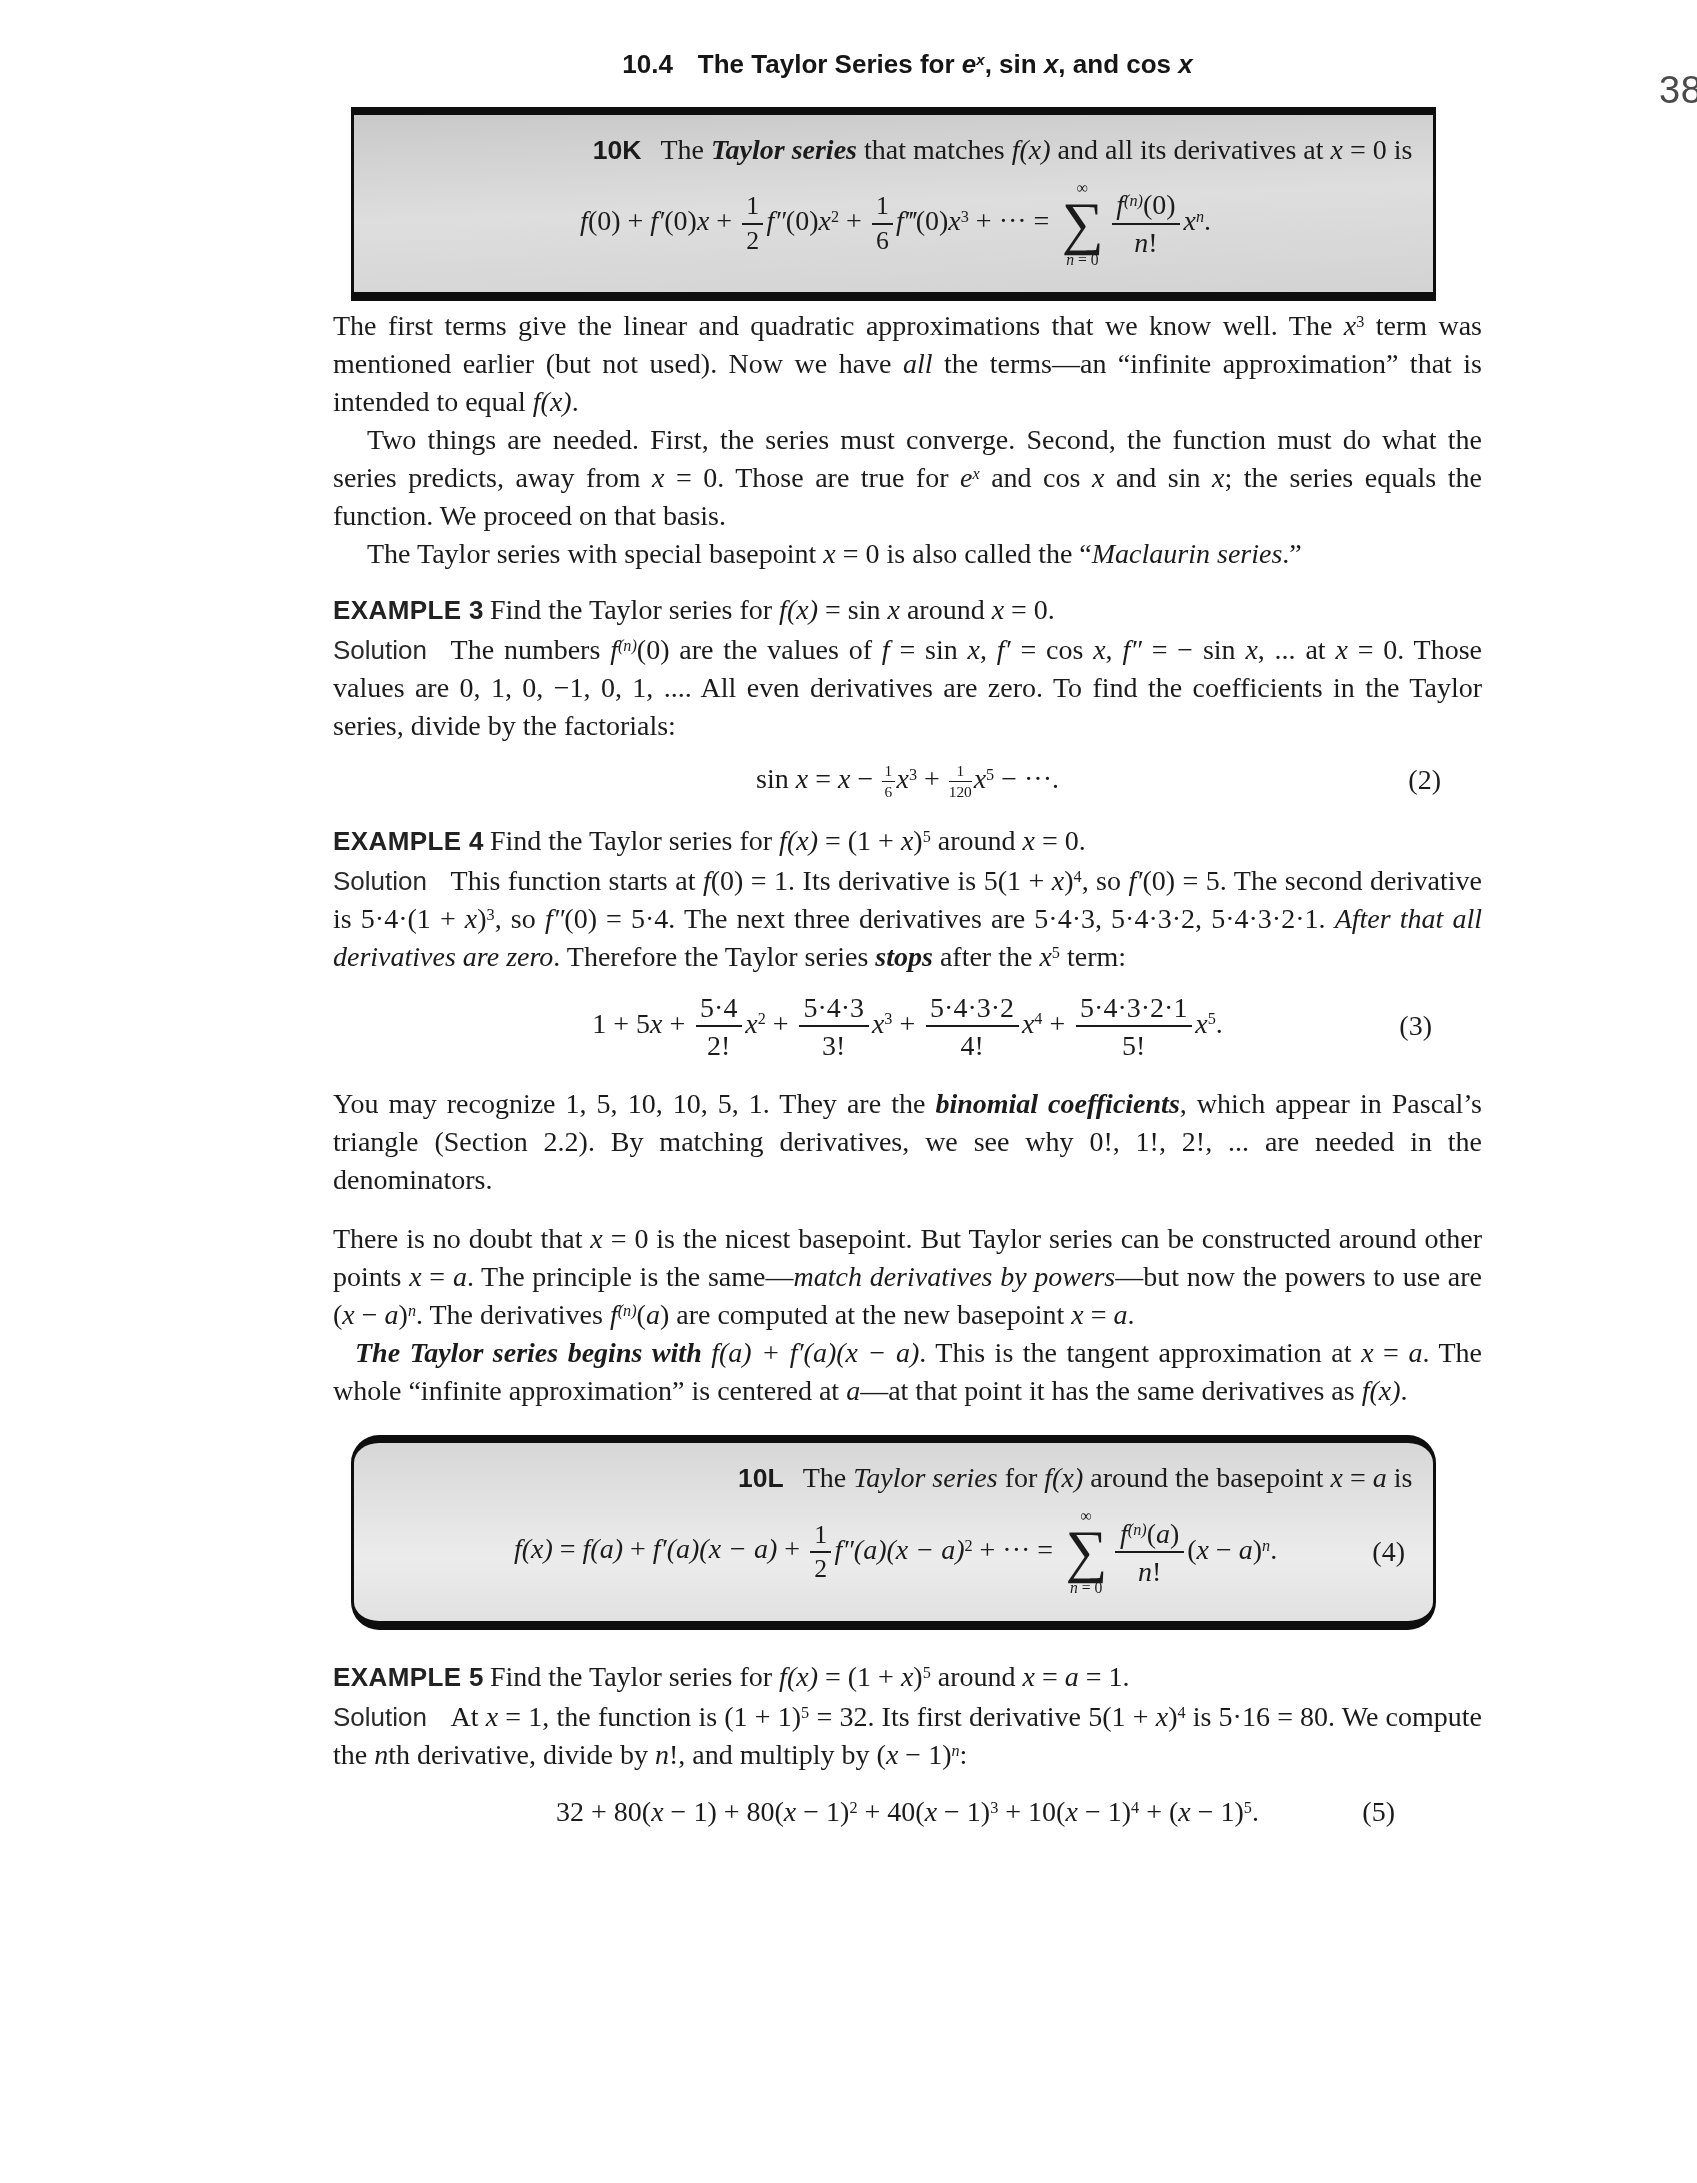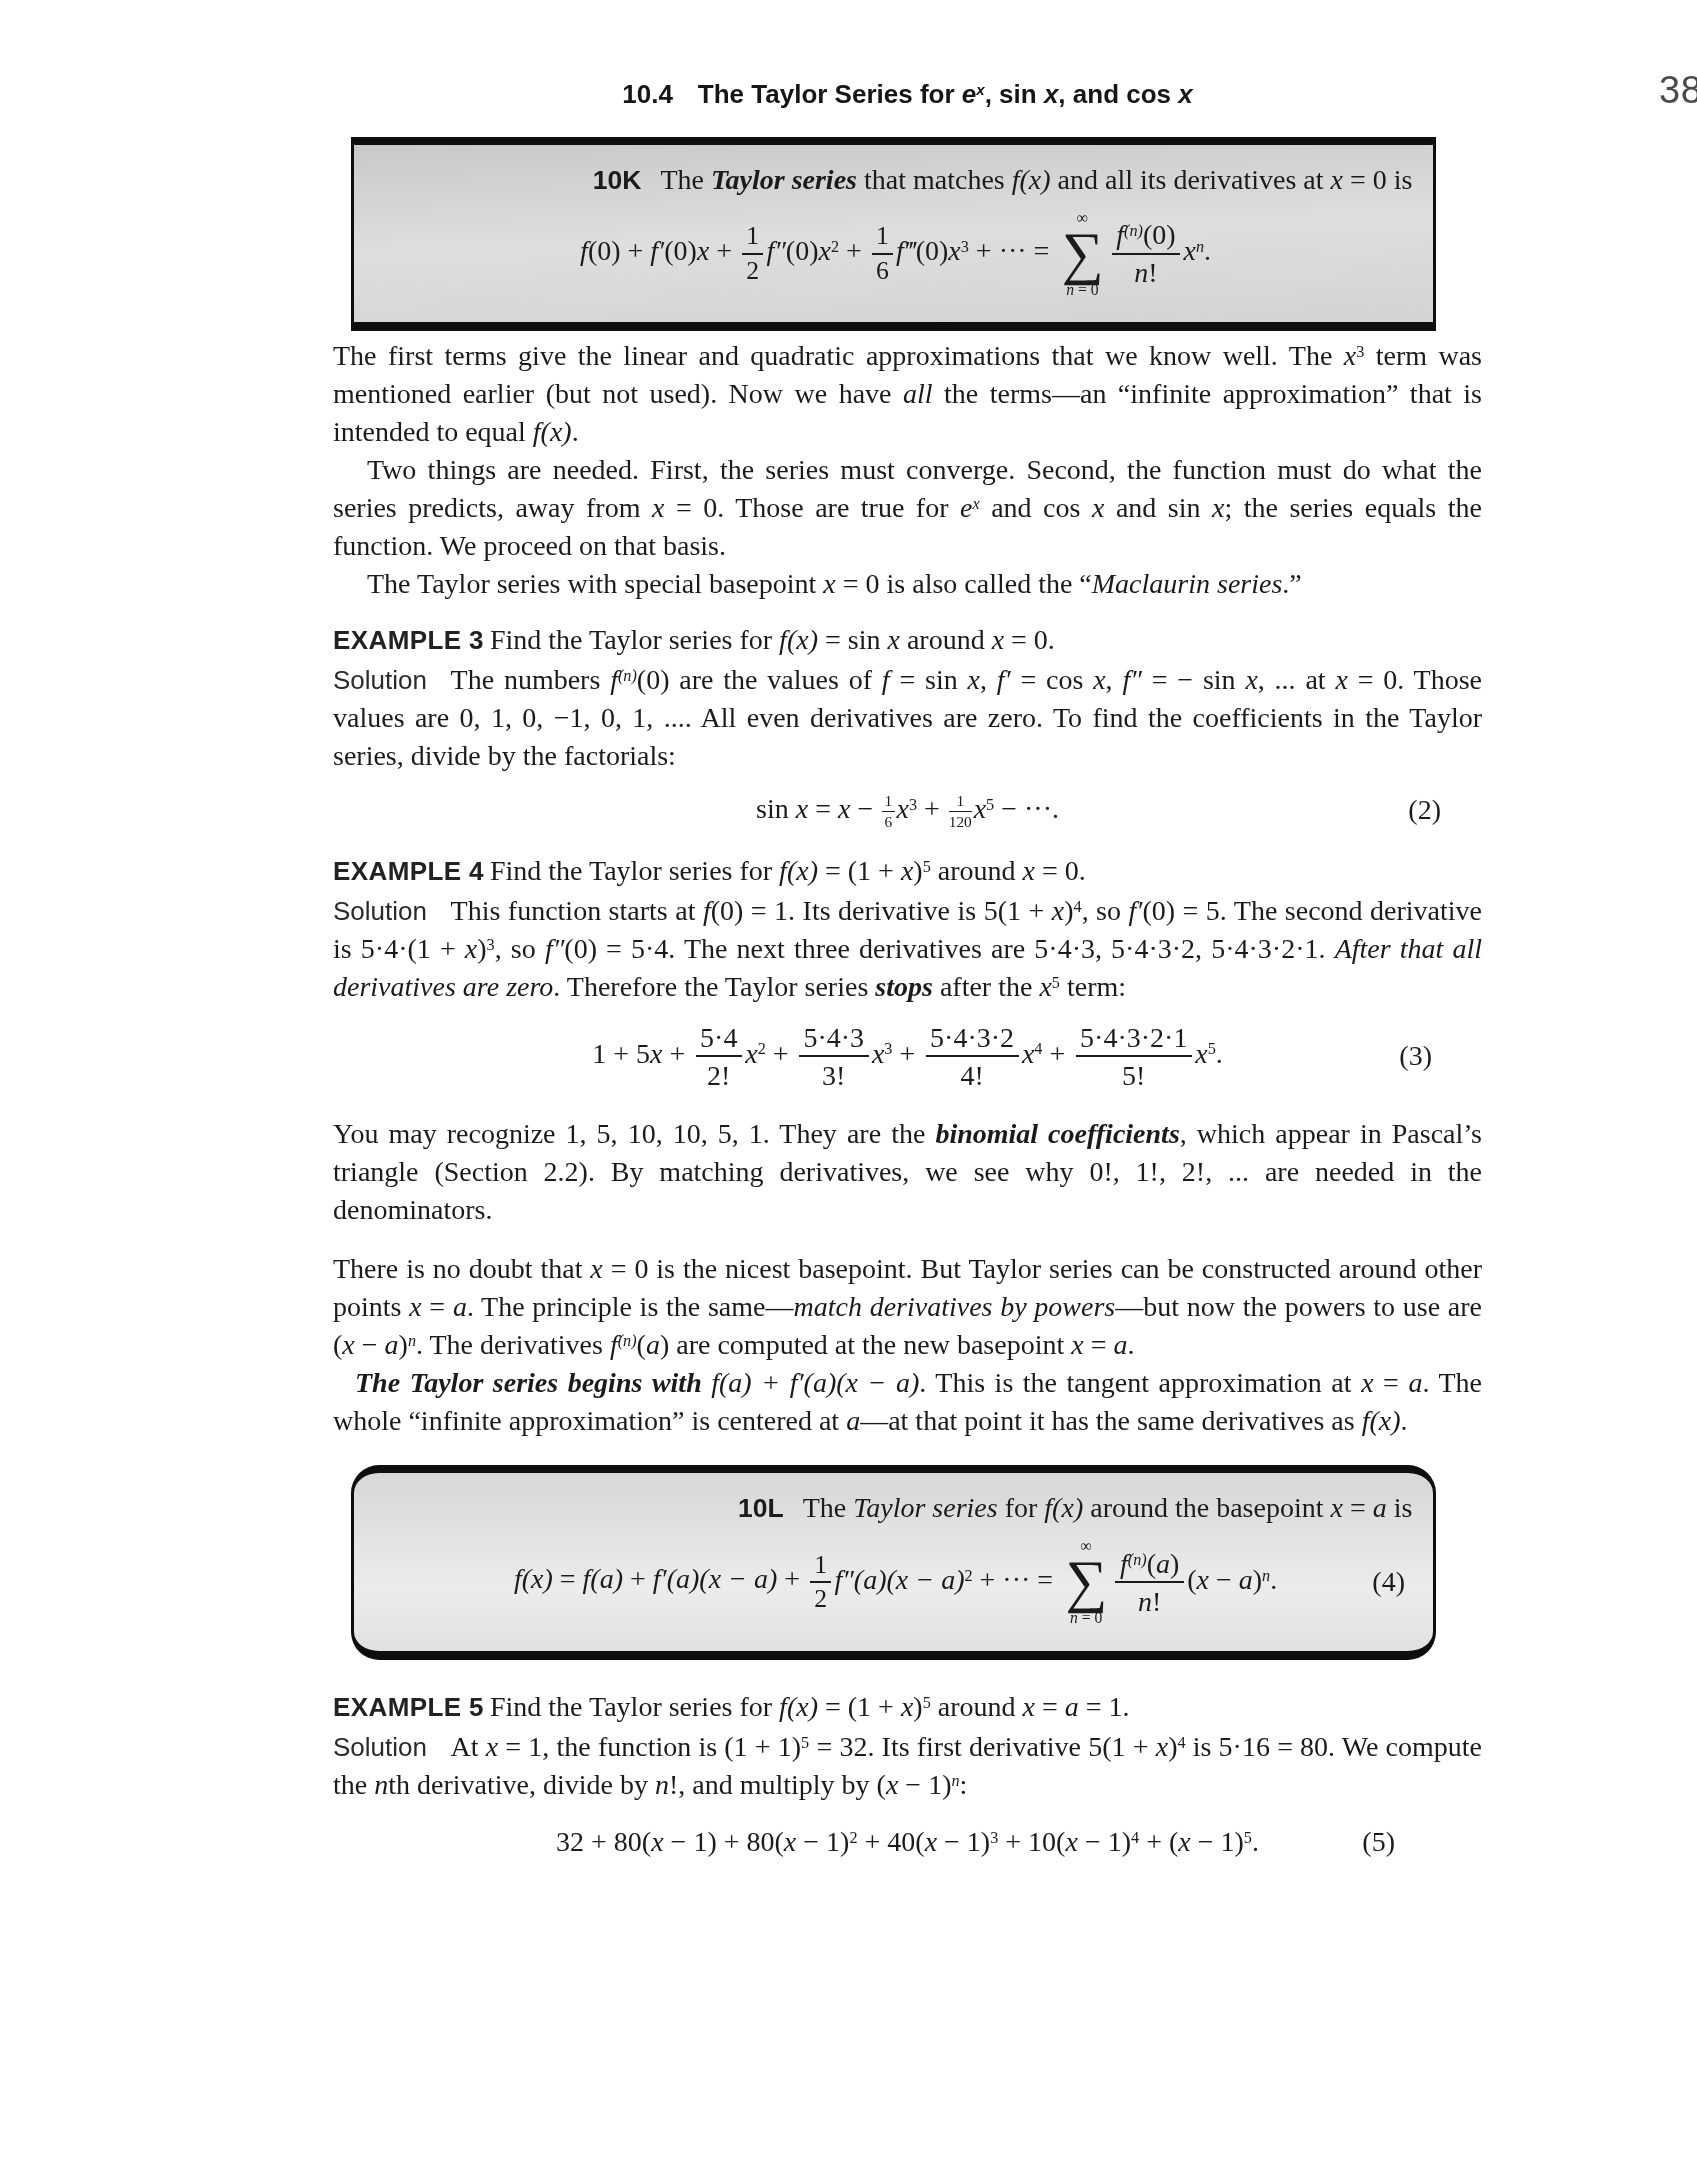--- a/index.html
+++ b/index.html
@@ -1,20 +1,20 @@
 <!DOCTYPE html>
 <html style="font-size:11.8px"><head>
 <meta charset="utf-8">
 <style>
   html,body{margin:0;padding:0;width:1697px;height:2183px;background:#ffffff;overflow:hidden;}
   body{font-family:"Liberation Serif","DejaVu Serif",serif;font-size:28px;line-height:38px;color:#1b1b1b;position:relative;}
   .col{position:absolute;left:333px;top:0;width:1149px;}
   .pagenum{position:absolute;left:1659px;top:71px;font-family:"Liberation Sans","DejaVu Sans",sans-serif;
            font-size:38px;line-height:1;color:#4a4a4a;letter-spacing:0.7px;}
-  .header{margin-top:78px;text-align:center;font-family:"Liberation Sans","DejaVu Sans",sans-serif;
+  .header{margin-top:48px;text-align:center;font-family:"Liberation Sans","DejaVu Sans",sans-serif;
           font-weight:700;font-size:26px;line-height:32px;color:#161616;}
   .hlabel{margin-right:25px;}
   .para{margin:0;text-align:justify;}
   .mt-p1{margin-top:37px;}
   .mt-firstterms{margin-top:6px;}
   .indent{text-indent:34px;}
   .indent2{text-indent:22px;}
   .thmbox{border:3.7px solid #0e0e0e;border-top-width:8px;border-bottom-width:9.6px;
           margin:26.5px 46px 0 17.7px;padding:16px 20.6px 19px 25px;
           background:linear-gradient(178deg,#c9c9c9 0%,#dedede 50%,#d3d3d3 100%);}

